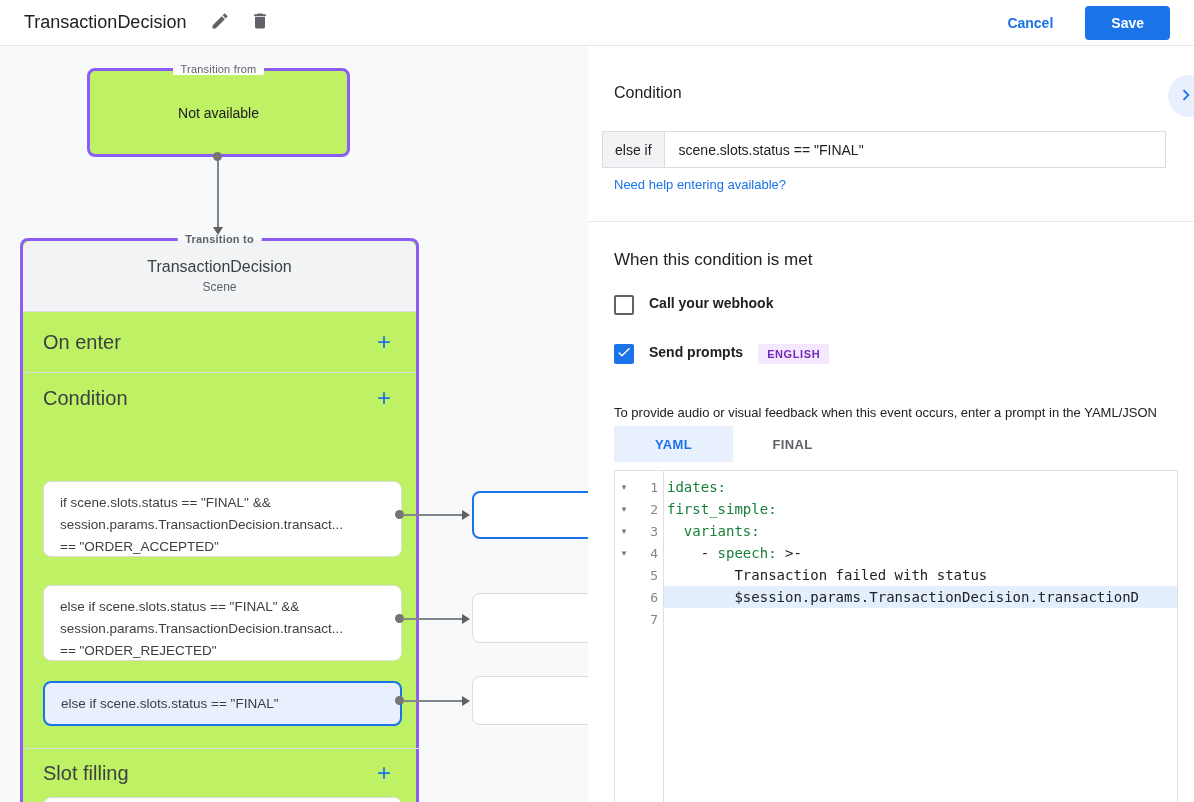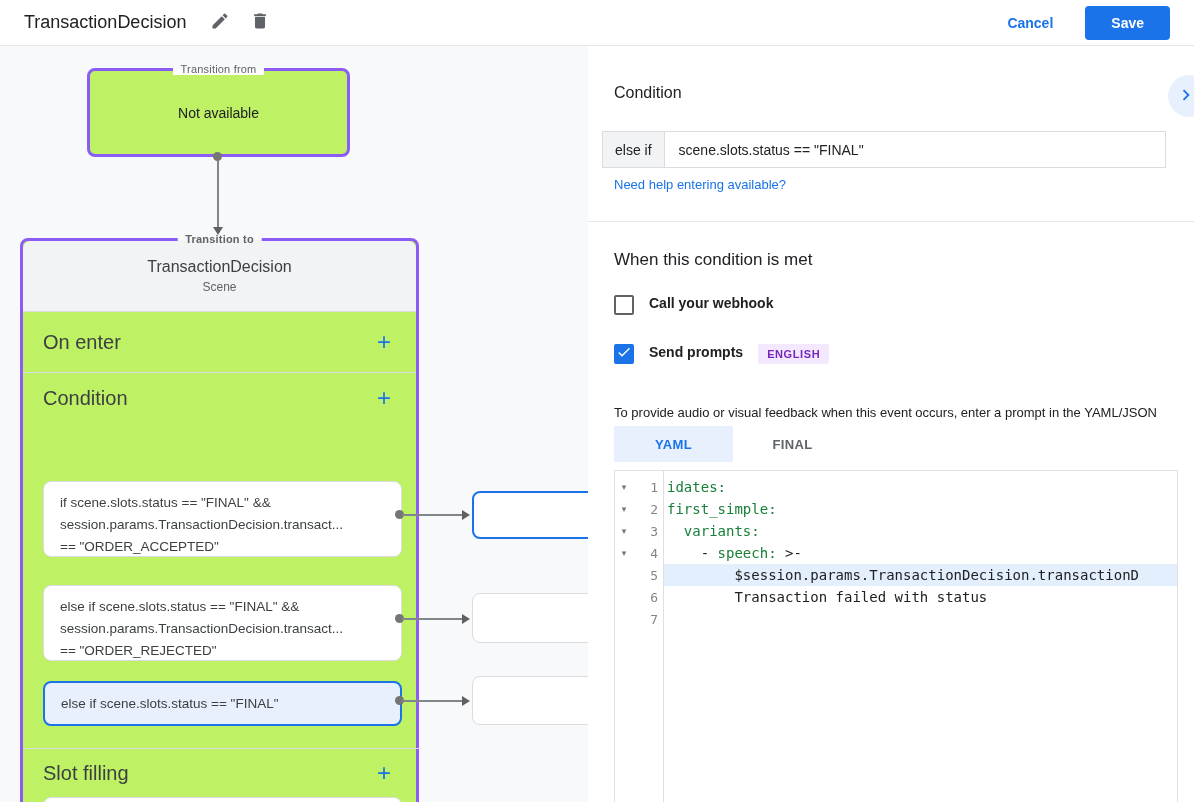--- a/index.html
+++ b/index.html
@@ -295,20 +295,20 @@
     <div class="code">
 
         <div class="code-row"><span class="seg"></span><span class="seg key">idates:</span><span class="seg"></span><span class="seg"></span></div>
 
         <div class="code-row"><span class="seg"></span><span class="seg key">first_simple:</span><span class="seg"></span><span class="seg"></span></div>
 
         <div class="code-row"><span class="seg">  </span><span class="seg key">variants:</span><span class="seg"></span><span class="seg"></span></div>
 
         <div class="code-row"><span class="seg">    - </span><span class="seg key">speech:</span><span class="seg"> &gt;-</span><span class="seg"></span></div>
 
+        <div class="code-row"><span class="seg"></span><span class="seg key"></span><span class="seg"></span><span class="seg">        Transaction failed with status</span></div>
+
         <div class="code-row hl"><span class="seg"></span><span class="seg key"></span><span class="seg"></span><span class="seg">        $session.params.TransactionDecision.transactionD</span></div>
-
-        <div class="code-row"><span class="seg"></span><span class="seg key"></span><span class="seg"></span><span class="seg">        Transaction failed with status</span></div>
 
         <div class="code-row"><span class="seg"></span><span class="seg key"></span><span class="seg"></span><span class="seg"></span></div>
       </div>
   </div>
 </div>
 
 </body></html>

